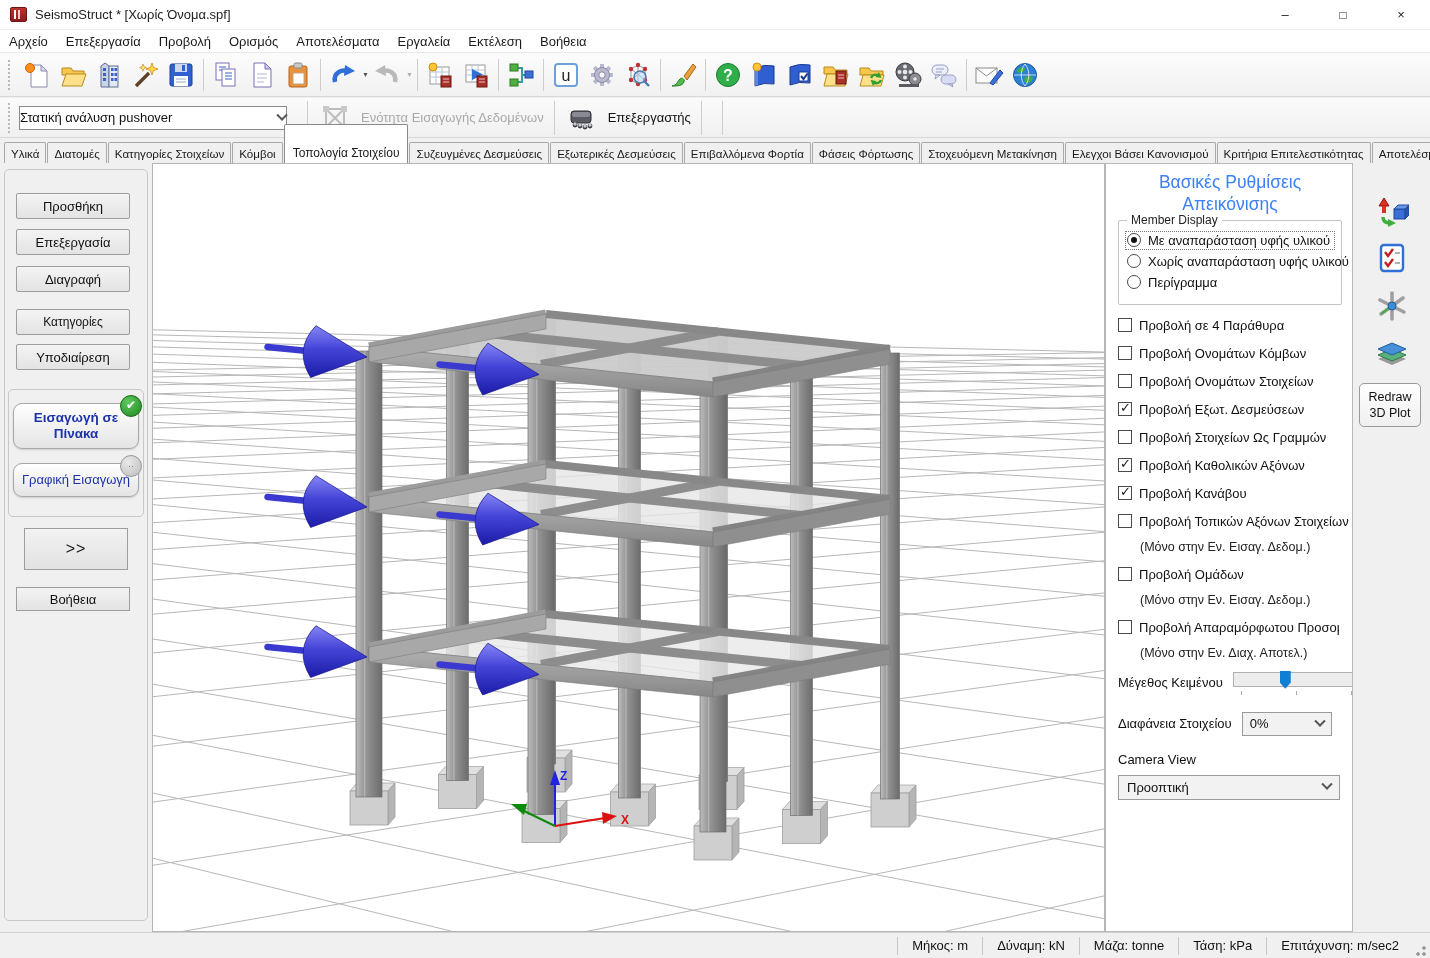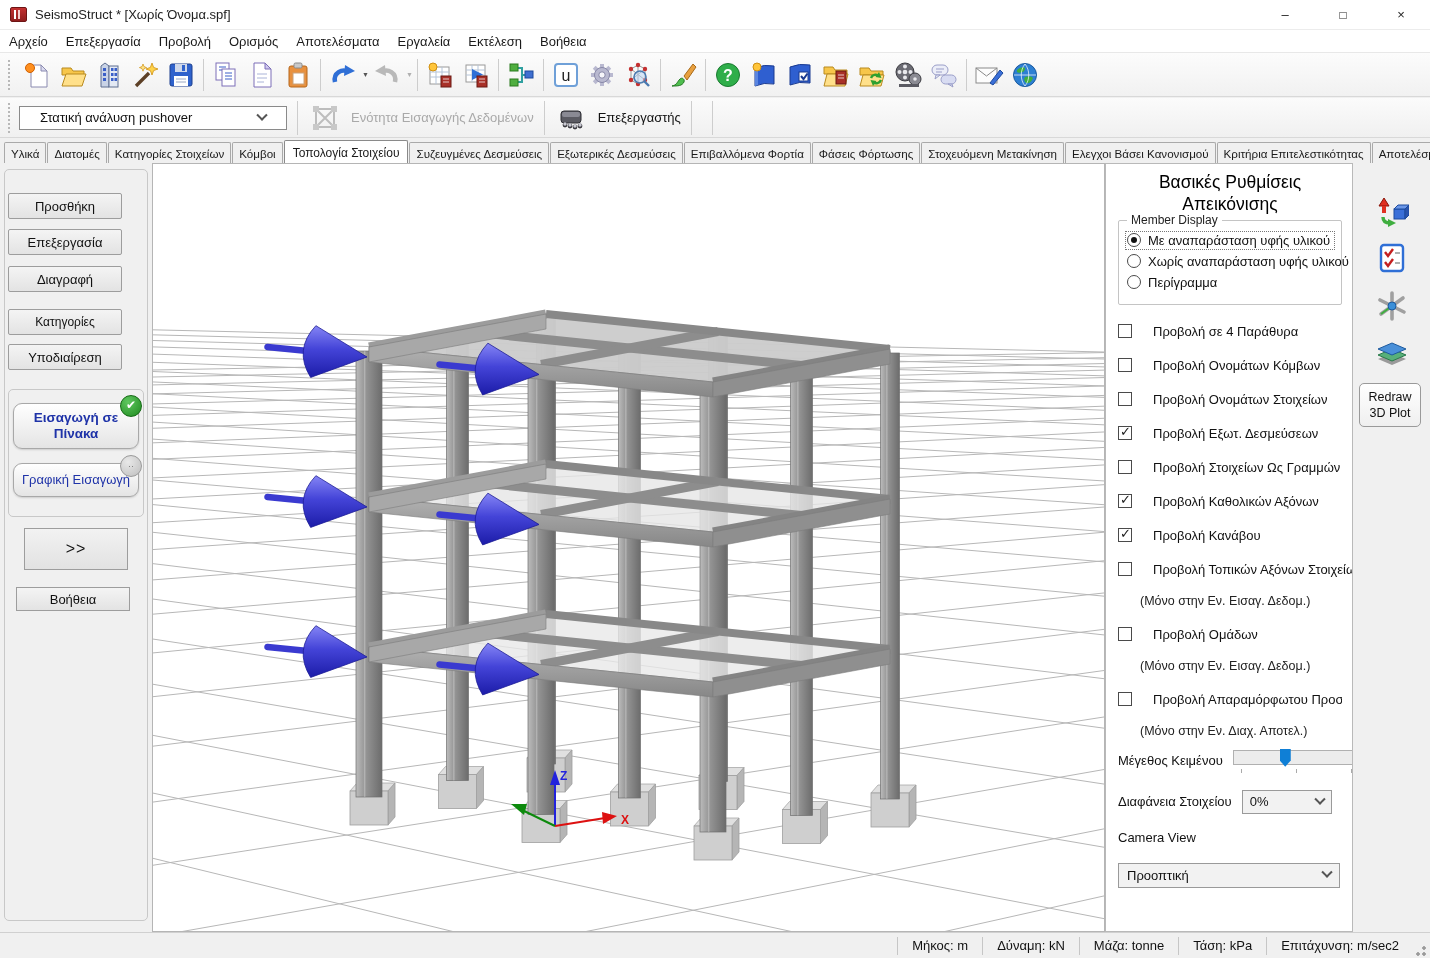--- a/index.html
+++ b/index.html
@@ -20,74 +20,74 @@
   
   .toolbar{position:absolute;left:0;top:53px;width:1430px;height:44px;background:linear-gradient(#fcfcfc,#f1f1f1);border-bottom:1px solid #d8d8d8;display:flex;align-items:center;padding-left:6px}
   .grip{width:6px;height:30px;border-left:2px dotted #b8b8b8;margin:0 5px 0 2px}
   .tsep{width:1px;height:32px;background:#cdcdcd;margin:0 4px}
   .tbtn{width:36px;height:36px;display:flex;align-items:center;justify-content:center;border-radius:3px}
   .tbtn svg{width:30px;height:30px}
   .ddcaret{font-size:7px;color:#555;margin-left:1px}
   .ddcaret.dim{color:#b0b0b0}
   
   .modulebar{position:absolute;left:0;top:98px;width:1430px;height:40px;background:linear-gradient(#fbfbfb,#f0f0f0);border-bottom:1px solid #d8d8d8;display:flex;align-items:center;padding-left:6px}
-  .analysis-select{width:268px;height:24px;background:#fff;border:1px solid #8a8a8a;display:flex;align-items:center;padding:0 20px;font-size:13px;position:relative}
+  .analysis-select{width:268px;height:24px;background:#fff;border:1px solid #8a8a8a;display:flex;align-items:center;padding:0 0;font-size:13px;margin-right:10px;position:relative}
   .chev{margin-left:auto;width:8px;height:8px;border-right:2px solid #555;border-bottom:2px solid #555;transform:rotate(45deg) translate(-2px,-2px)}
   .msep{width:1px;height:34px;background:#cdcdcd;margin:0 10px}
   .module{display:flex;align-items:center;gap:9px;font-size:13px}
   .module .mlabel{color:#111}
   .module.disabled .mlabel{color:#a9a9a9}
   .module svg{width:34px;height:34px}
   
   .tabstrip{position:absolute;left:0;top:139px;width:1430px;height:24px;display:flex;align-items:flex-end;padding-left:4px;background:#f0f0f0}
   .tab{white-space:nowrap;font-size:11.6px;padding:4px 6px 3px;border:1px solid #a9a9a9;border-bottom:none;background:#f0f0f0;border-radius:2px 2px 0 0;margin-right:1px;color:#1a1a1a}
-  .tab.active{background:#fff;font-size:12px;padding:5px 8px 4px;position:relative;top:1px;border-color:#8a8a8a}
+  .tab.active{background:#fff;font-size:12px;padding:21px 8px 4px;position:relative;top:1px;border-color:#8a8a8a}
   
   .main{position:absolute;left:0;top:163px;width:1430px;height:769px;background:#f0f0f0}
   .sidebar{position:absolute;left:0;top:0;width:152px;height:769px;background:#f0f0f0}
   .sideframe{position:absolute;left:4px;top:6px;width:144px;height:752px;border:1px solid #c8c8c8;border-radius:5px}
-  .sbtn{position:absolute;left:8px;width:114px;height:26px;background:linear-gradient(#f4f4f4,#e3e3e3);border:1px solid #9d9d9d;display:flex;align-items:center;justify-content:center;font-size:13px;color:#111;border-radius:2px}
+  .sbtn{position:absolute;left:16px;width:114px;height:26px;background:linear-gradient(#f4f4f4,#e3e3e3);border:1px solid #9d9d9d;display:flex;align-items:center;justify-content:center;font-size:13px;color:#111;border-radius:2px}
   .sbtn.small{font-size:12px}
   .groupbox{position:absolute;left:8px;top:226px;width:136px;height:128px;border:1px solid #c8c8c8;border-radius:5px}
   .fancybtn{position:absolute;left:13px;width:126px;background:linear-gradient(#ffffff,#e4e4e4);border:1px solid #a8a8a8;border-radius:9px;box-shadow:0 1px 2px rgba(0,0,0,.15);display:flex;align-items:center;justify-content:center;text-align:center;color:#1f33a8;line-height:1.15}
   .fancybtn.big{top:240px;height:46px;font-weight:bold;font-size:13.5px}
   .fancybtn.med{top:300px;height:34px;font-size:13px}
   .badge{position:absolute;right:-4px;top:-9px;width:22px;height:22px;border-radius:50%}
   .badge.green{background:radial-gradient(circle at 35% 30%,#5fc75f,#1f8a1f);border:1px solid #146914;color:#fff;font-size:12px;display:flex;align-items:center;justify-content:center}
   .badge.gray{background:radial-gradient(circle at 35% 30%,#e9e9e9,#bdbdbd);border:1px solid #9a9a9a;color:#777;font-size:9px;display:flex;align-items:center;justify-content:center}
   .expandbtn{position:absolute;left:24px;top:365px;width:104px;height:42px;background:linear-gradient(#f2f2f2,#e2e2e2);border:1px solid #9d9d9d;display:flex;align-items:center;justify-content:center;font-size:16px;letter-spacing:1px}
   .helpbtn{position:absolute;left:16px;top:424px;width:114px;height:24px;background:linear-gradient(#f4f4f4,#e3e3e3);border:1px solid #9d9d9d;display:flex;align-items:center;justify-content:center;font-size:13px}
   
   .viewport{position:absolute;left:152px;top:0;width:953px;height:769px;background:#fff;border:1px solid #b5b5b5}
   .viewport svg{position:absolute;left:0;top:0}
   
   .panel{position:absolute;left:1105px;top:0;width:248px;height:769px;background:#fff;border:1px solid #b9b9b9;padding:8px 10px 0 12px;overflow:hidden}
-  .panel-title{color:#000000;font-size:17.5px;text-align:center;line-height:1.25;margin-bottom:4px}
+  .panel-title{color:#3b82f6;font-size:17.5px;text-align:center;line-height:1.25;margin-bottom:4px}
   .fieldset{border:1px solid #c4c4c4;border-radius:2px;padding:6px 8px 8px;position:relative;margin-top:2px}
   .fieldset .legend{position:absolute;top:-8px;left:8px;background:#fff;padding:0 4px;font-size:12px;color:#222}
   .mdrow{display:flex;align-items:center;gap:7px;margin:6px 0;font-size:13px;white-space:nowrap}
   .mdrow.selected{outline:1px dotted #777;outline-offset:1px}
   .rb{flex:0 0 14px;width:14px;height:14px;border:1px solid #4a4a4a;border-radius:50%;background:#fff;position:relative}
   .rb.checked::after{content:"";position:absolute;left:3px;top:3px;width:6px;height:6px;border-radius:50%;background:#111}
-  .cbrow{display:flex;align-items:center;gap:21px;margin:19px 0;font-size:13px;white-space:nowrap}
+  .cbrow{display:flex;align-items:center;gap:7px;margin:13px 0;font-size:13px;white-space:nowrap}
   .cb{flex:0 0 14px;width:14px;height:14px;border:1px solid #4a4a4a;background:#fff;position:relative}
   .cb.checked::after{content:"✓";position:absolute;left:1px;top:-3px;font-size:13px;color:#1a1a1a}
   .cbnote{margin:-2px 0 4px 22px;font-size:12.5px;color:#222;white-space:nowrap}
   .cliplabel{overflow:hidden;text-overflow:clip;max-width:200px}
   .sliderrow{display:flex;align-items:center;gap:10px;margin-top:10px}
   .sliderrow .slabel{font-size:13px;white-space:nowrap}
   .slider{position:relative;width:128px;height:26px}
   .slider-track{position:absolute;left:0;top:2px;width:128px;height:15px;background:#ececec;border:1px solid #b0b0b0}
   .slider-thumb{position:absolute;left:47px;top:1px;width:11px;height:18px;background:#0f7fd6;clip-path:polygon(0 0,100% 0,100% 65%,50% 100%,0 65%)}
   .ticks{position:absolute;left:0;top:21px;width:128px;height:5px}
   .ticks span{position:absolute;top:0;width:1px;height:4px;background:#aaa}
   .selrow{display:flex;align-items:center;gap:10px;margin-top:16px}
   .miniselect{width:90px;height:24px;background:#f2f2f2;border:1px solid #9a9a9a;display:flex;align-items:center;padding:0 7px;font-size:13px}
   .camlabel{margin-top:16px;font-size:13px}
-  .bigselect{margin-top:18px;width:222px;height:25px;background:#f2f2f2;border:1px solid #9a9a9a;display:flex;align-items:center;padding:0 8px;font-size:13px}
+  .bigselect{margin-top:8px;width:222px;height:25px;background:#f2f2f2;border:1px solid #9a9a9a;display:flex;align-items:center;padding:0 8px;font-size:13px}
   
   .iconstrip{position:absolute;left:1353px;top:0;width:77px;height:769px;background:#f0f0f0}
   .stripicon{position:absolute;left:20px;width:38px;height:38px;display:flex;align-items:center;justify-content:center}
   .stripicon svg{width:34px;height:34px}
   .redrawbtn{position:absolute;left:6px;top:220px;width:62px;height:44px;background:linear-gradient(#ffffff,#efefef);border:1px solid #9a9a9a;border-radius:5px;display:flex;align-items:center;justify-content:center;text-align:center;font-size:12.5px;line-height:1.3;color:#111}
   
   .statusbar{position:absolute;left:0;top:932px;width:1430px;height:26px;background:#f0f0f0;border-top:1px solid #d0d0d0;display:flex;align-items:center;font-size:13px}
   .statusbar .spacer{flex:1}
   .sseg{border-left:1px solid #c6c6c6;height:18px;display:flex;align-items:center;padding:0 14px;color:#111;white-space:nowrap}
   .gripdots{width:14px;height:14px;margin:8px 3px 0 0;background:

